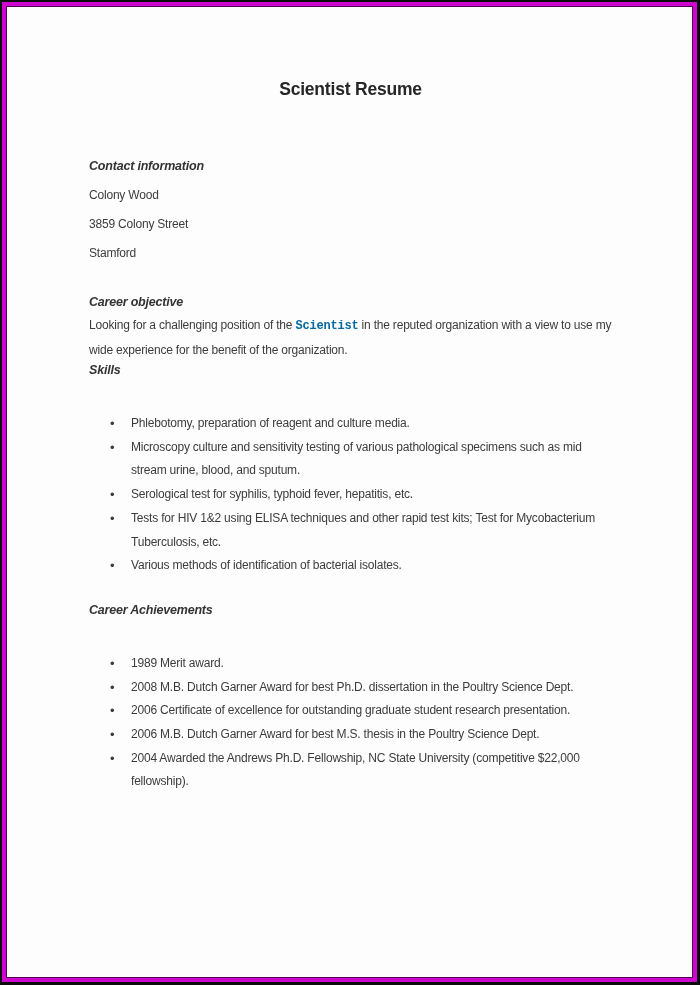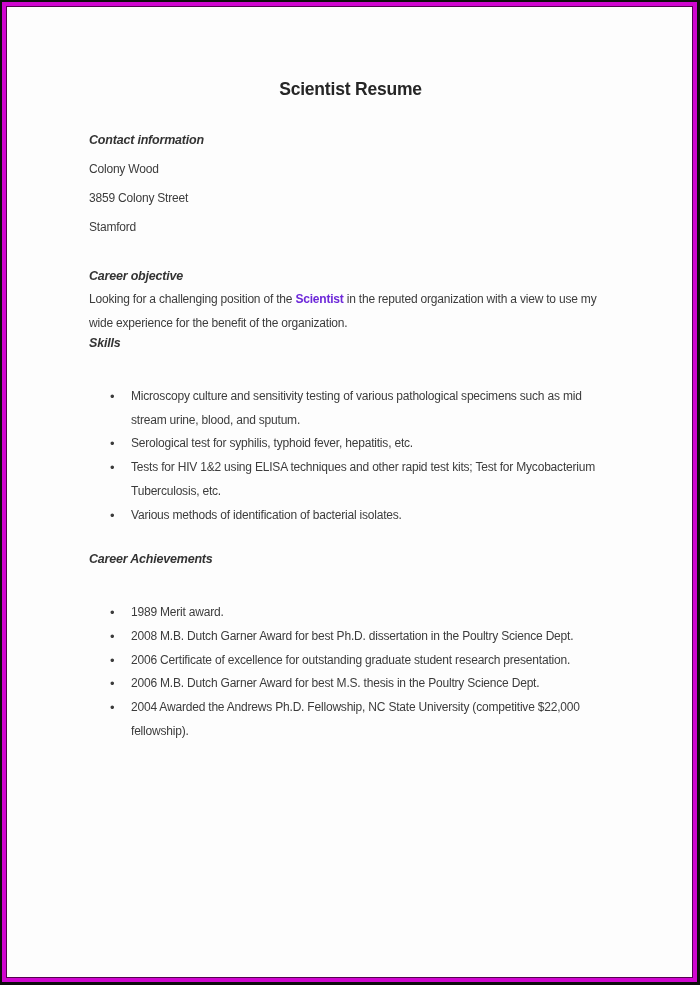--- a/index.html
+++ b/index.html
@@ -46,34 +46,34 @@
     color: #262626;
   }
   .section-heading {
     margin: 0;
     font-size: 12.5px;
     line-height: 16px;
     font-weight: bold;
     font-style: italic;
     color: #333333;
   }
-  .contact-heading { margin-top: 33px; }
+  .contact-heading { margin-top: 59px; }
   .contact-line {
     margin: 13px 0 0 0;
     font-size: 12px;
     line-height: 16px;
   }
   .objective-heading { margin-top: 33px; }
   .objective-text {
     margin: 4px 0 0 0;
     max-width: 524px;
     font-size: 12px;
     line-height: 23.5px;
   }
-  .objective-text b { color: #6d28d9; }
+  .objective-text b { color: #0369a1; font-family: Liberation Mono, monospace; }
   .skills-heading { }
   ul.bullet-list {
     list-style: none;
     margin: 34px 0 0 0;
     padding: 0 0 0 21px;
     max-width: 503px;
   }
   ul.bullet-list li {
     position: relative;
     padding-left: 21px;
@@ -106,20 +106,21 @@
       </section>
 
       <section>
         <h2 class="section-heading objective-heading">Career objective</h2>
         <p class="objective-text"><span>Looking for a challenging position of the </span><b>Scientist</b><span> in the reputed organization with a view to use my wide experience for the benefit of the organization.</span></p>
       </section>
 
       <section>
         <h2 class="section-heading skills-heading">Skills</h2>
         <ul class="bullet-list">
+          <li>Phlebotomy, preparation of reagent and culture media.</li>
           <li>Microscopy culture and sensitivity testing of various pathological specimens such as mid stream urine, blood, and sputum.</li>
           <li>Serological test for syphilis, typhoid fever, hepatitis, etc.</li>
           <li>Tests for HIV 1&amp;2 using ELISA techniques and other rapid test kits; Test for Mycobacterium Tuberculosis, etc.</li>
           <li>Various methods of identification of bacterial isolates.</li>
         </ul>
       </section>
 
       <section>
         <h2 class="section-heading achievements-heading">Career Achievements</h2>
         <ul class="bullet-list">

